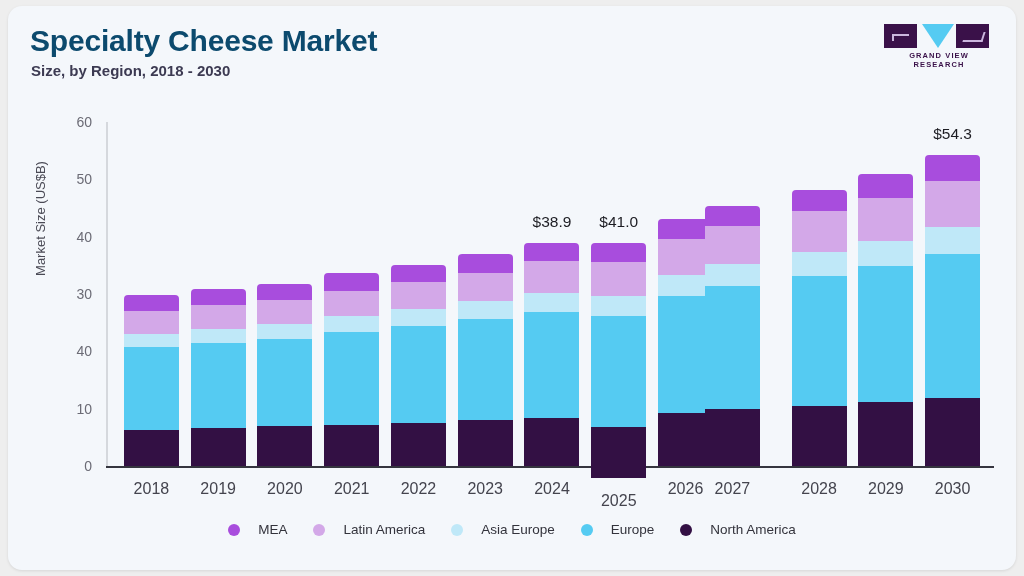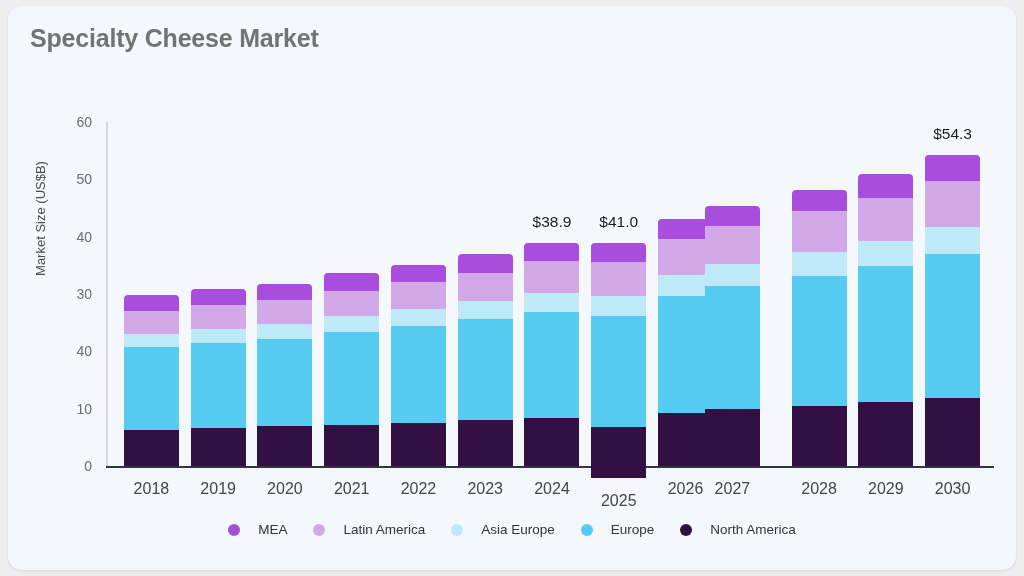--- a/index.html
+++ b/index.html
@@ -14,21 +14,21 @@
     position:absolute; left:8px; top:6px;
     width:1008px; height:564px;
     background:#f4f7fb;
     border-radius:14px;
     box-shadow:0 1px 3px rgba(0,0,0,0.10);
     overflow:hidden;
   }
   
   #title {
     position:absolute; left:22px; top:18px;
-    font-size:25px; font-weight:bold; color:#737373;
+    font-size:30px; font-weight:bold; color:#0c4a6e;
     letter-spacing:-0.2px;
   }
   #subtitle {
     position:absolute; left:23px; top:56px;
     font-size:15px; color:#3c3a52; font-weight:bold;
   }
   
   #logo { position:absolute; right:22px; top:18px; width:110px; height:40px; }
   .logo-blocks { position:relative; width:110px; height:24px; }
   .lb {
@@ -100,21 +100,34 @@
   .legend-item { display:flex; align-items:center; gap:18px; }
   .legend-dot { width:12px; height:12px; border-radius:50%; }
   .legend-text { font-size:13.5px; color:#33333c; }
 </style>
 </head>
 <body>
 
 <div id="card">
 
   <div id="title">Specialty Cheese Market</div>
-
+  <div id="subtitle">Size, by Region, 2018 - 2030</div>
+
+  <div id="logo">
+    <div class="logo-blocks">
+      <div class="lb g">
+        <div class="g-mark"></div>
+      </div>
+      <div class="v-tri"></div>
+      <div class="lb r">
+        <div class="r-mark"></div>
+      </div>
+    </div>
+    <div id="logo-text">GRAND VIEW RESEARCH</div>
+  </div>
 
   <div id="plot">
     <div id="ylabel">Market Size (US$B)</div>
     <div id="ytick-wrap">
         <div class="ytick" style="top: 460px;">0</div>
         <div class="ytick" style="top: 402.667px;">10</div>
         <div class="ytick" style="top: 345.333px;">40</div>
         <div class="ytick" style="top: 288px;">30</div>
         <div class="ytick" style="top: 230.667px;">40</div>
         <div class="ytick" style="top: 173.333px;">50</div>

